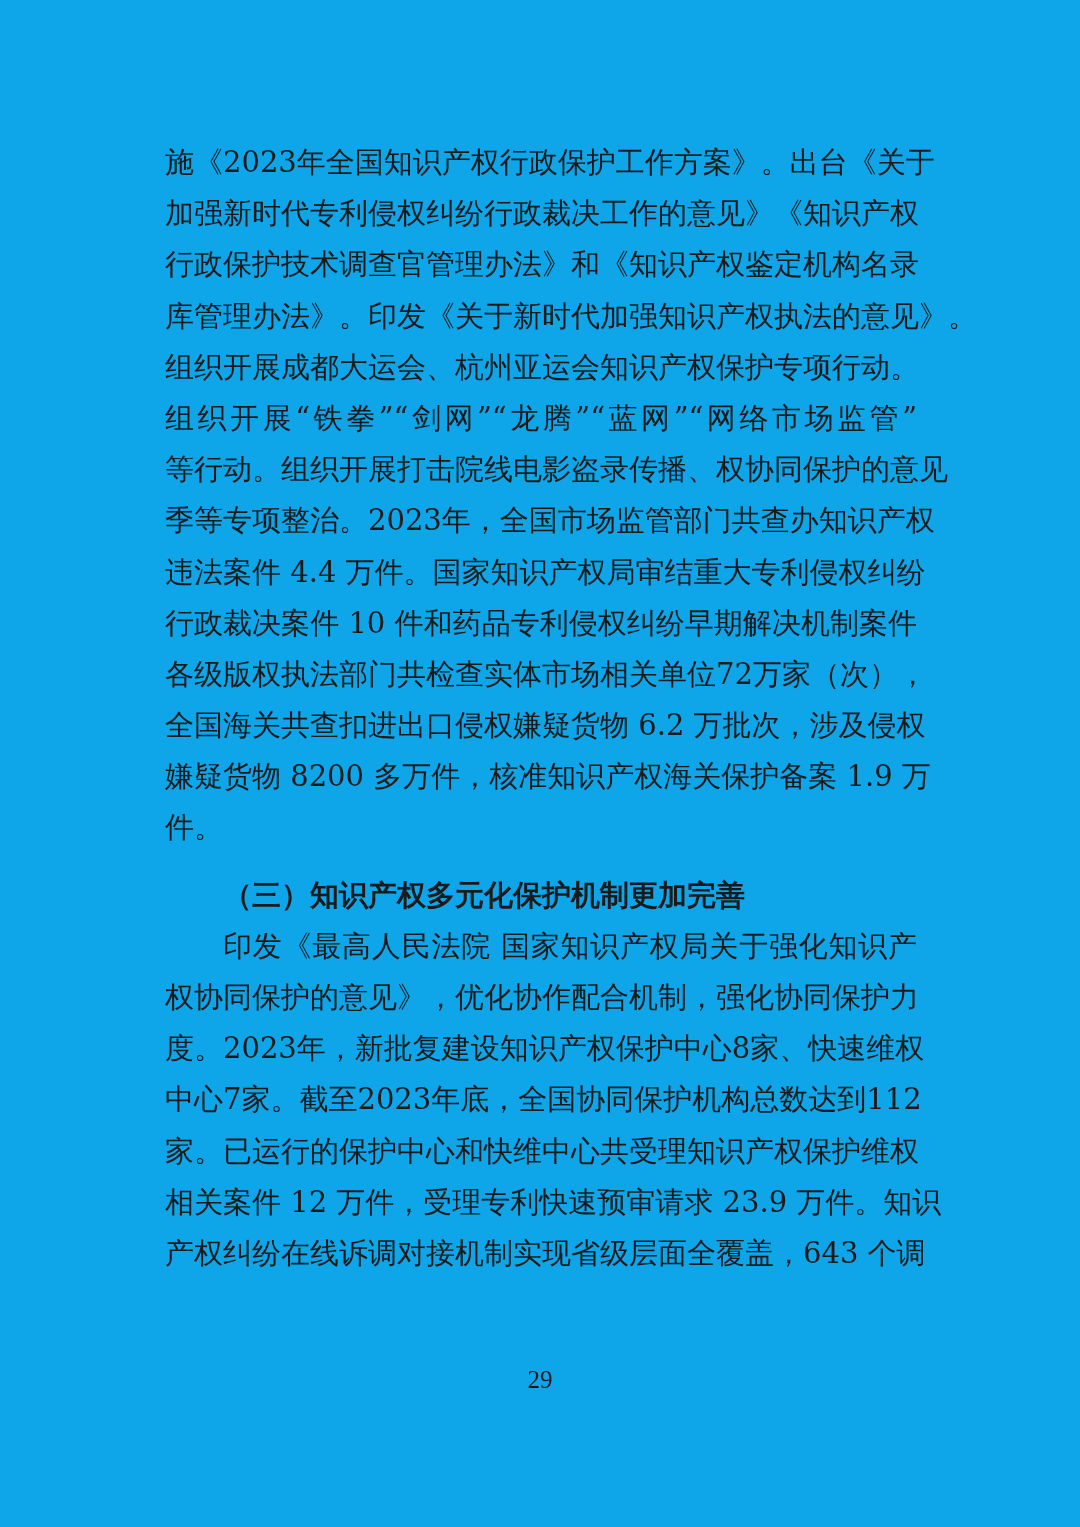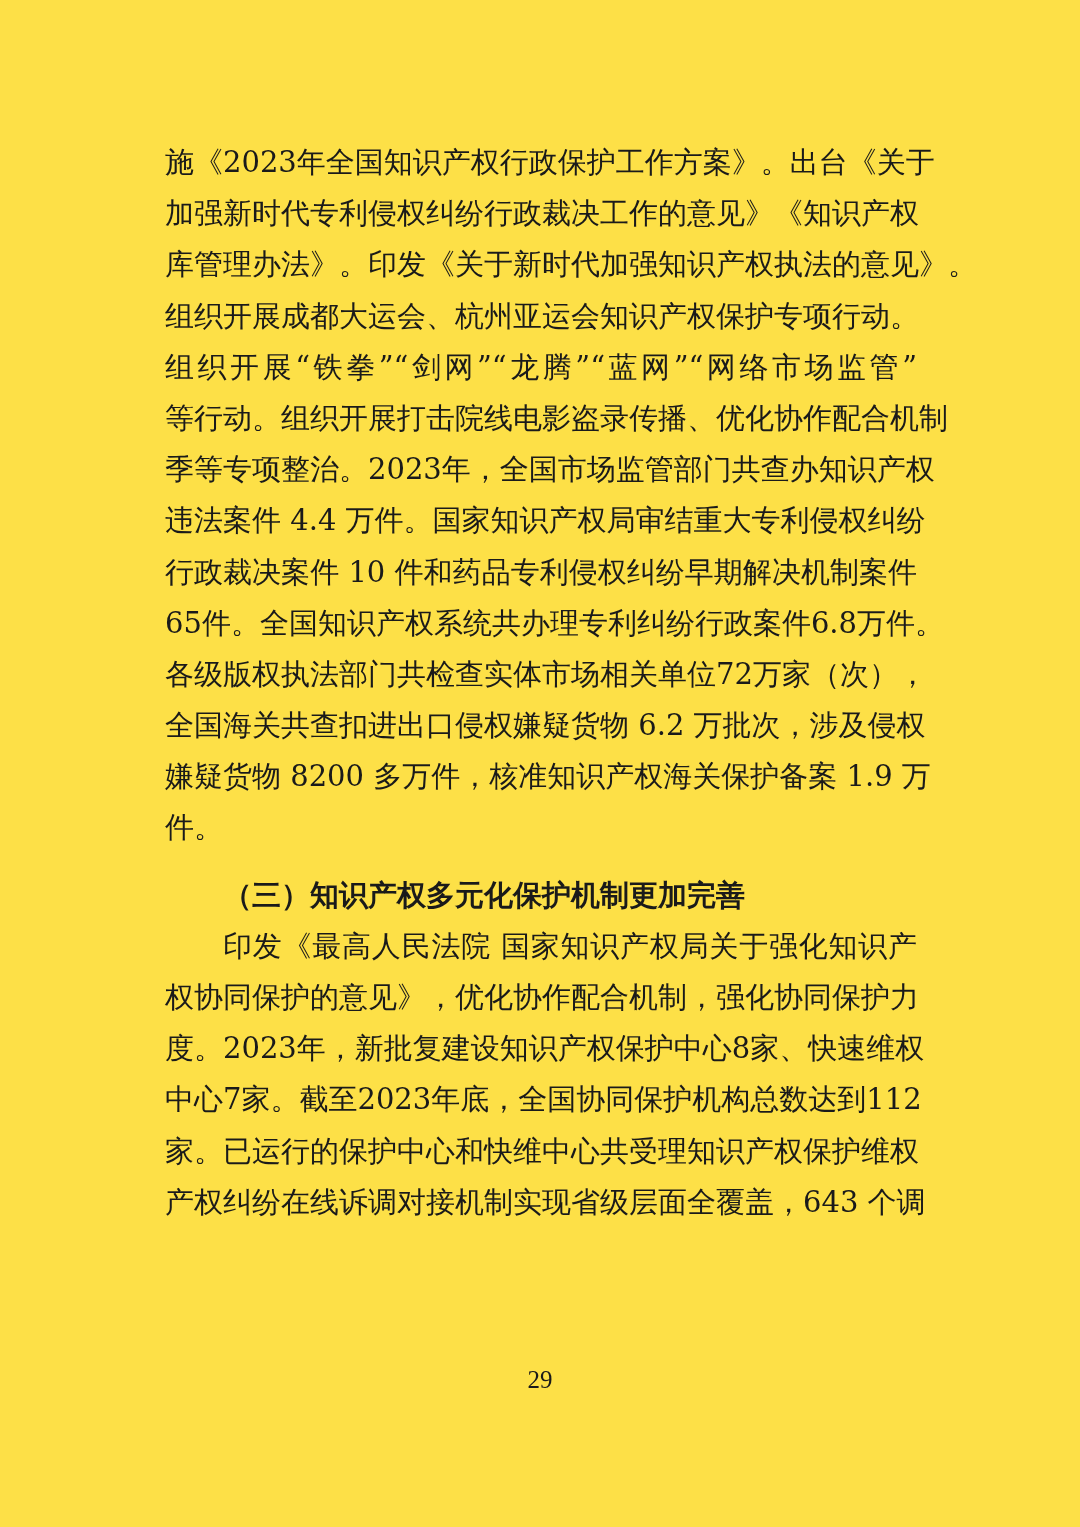--- a/index.html
+++ b/index.html
@@ -11,21 +11,21 @@
       width: 1080px;
       height: 1527px;
       position: relative;
       overflow: hidden;
     }
     .page {
       position: absolute;
       left: 0; top: 0;
       width: 1080px;
       height: 1527px;
-      background: #fde047;
+      background: #0ea5e9;
     }
     .body-text {
       position: absolute;
       left: 165px;
       top: 137px;
       width: 752px;
       font-family: "DejaVu Serif", "Liberation Serif", serif;
       font-size: 29px;
       color: #1a1a1a;
     }
@@ -61,37 +61,38 @@
       color: #1a1a1a;
     }
   </style>
 </head>
 <body>
 
 <div class="page">
   <div class="body-text">
     <div class="line">施《2023年全国知识产权行政保护工作方案》。出台《关于</div>
     <div class="line">加强新时代专利侵权纠纷行政裁决工作的意见》《知识产权</div>
+    <div class="line">行政保护技术调查官管理办法》和《知识产权鉴定机构名录</div>
     <div class="line">库管理办法》。印发《关于新时代加强知识产权执法的意见》。</div>
     <div class="line">组织开展成都大运会、杭州亚运会知识产权保护专项行动。</div>
     <div class="line">组织开展“铁拳”“剑网”“龙腾”“蓝网”“网络市场监管”</div>
-    <div class="line">等行动。组织开展打击院线电影盗录传播、优化协作配合机制</div>
+    <div class="line">等行动。组织开展打击院线电影盗录传播、权协同保护的意见</div>
     <div class="line">季等专项整治。2023年，全国市场监管部门共查办知识产权</div>
     <div class="line">违法案件 4.4 万件。国家知识产权局审结重大专利侵权纠纷</div>
     <div class="line">行政裁决案件 10 件和药品专利侵权纠纷早期解决机制案件</div>
-    <div class="line">65件。全国知识产权系统共办理专利纠纷行政案件6.8万件。</div>
     <div class="line">各级版权执法部门共检查实体市场相关单位72万家（次），</div>
     <div class="line">全国海关共查扣进出口侵权嫌疑货物 6.2 万批次，涉及侵权</div>
     <div class="line">嫌疑货物 8200 多万件，核准知识产权海关保护备案 1.9 万</div>
     <div class="line last">件。</div>
 
     <div class="line heading">（三）知识产权多元化保护机制更加完善</div>
 
     <div class="line indent">印发《最高人民法院 国家知识产权局关于强化知识产</div>
     <div class="line">权协同保护的意见》，优化协作配合机制，强化协同保护力</div>
     <div class="line">度。2023年，新批复建设知识产权保护中心8家、快速维权</div>
     <div class="line">中心7家。截至2023年底，全国协同保护机构总数达到112</div>
     <div class="line">家。已运行的保护中心和快维中心共受理知识产权保护维权</div>
+    <div class="line">相关案件 12 万件，受理专利快速预审请求 23.9 万件。知识</div>
     <div class="line">产权纠纷在线诉调对接机制实现省级层面全覆盖，643 个调</div>
   </div>
 
   <div class="page-number">29</div>
 </div>
 
 </body></html>

